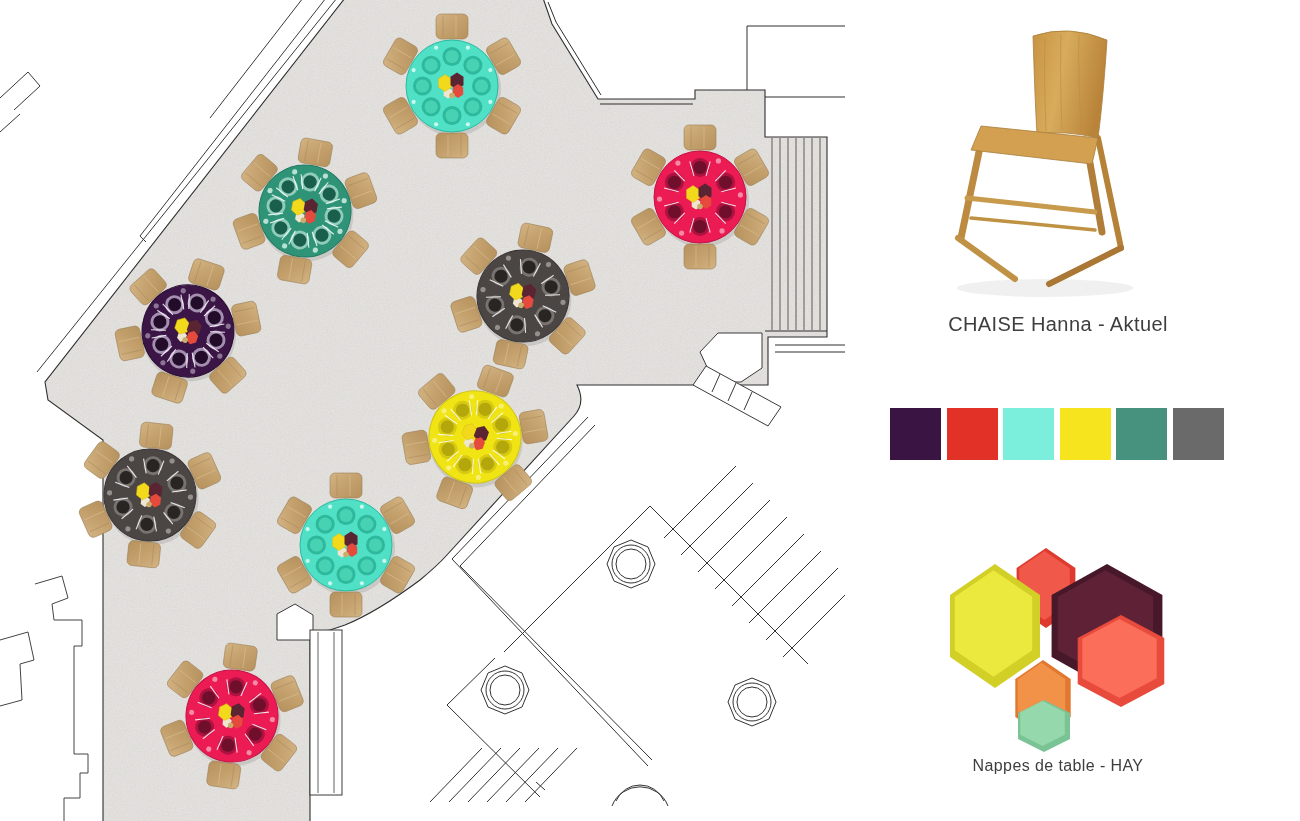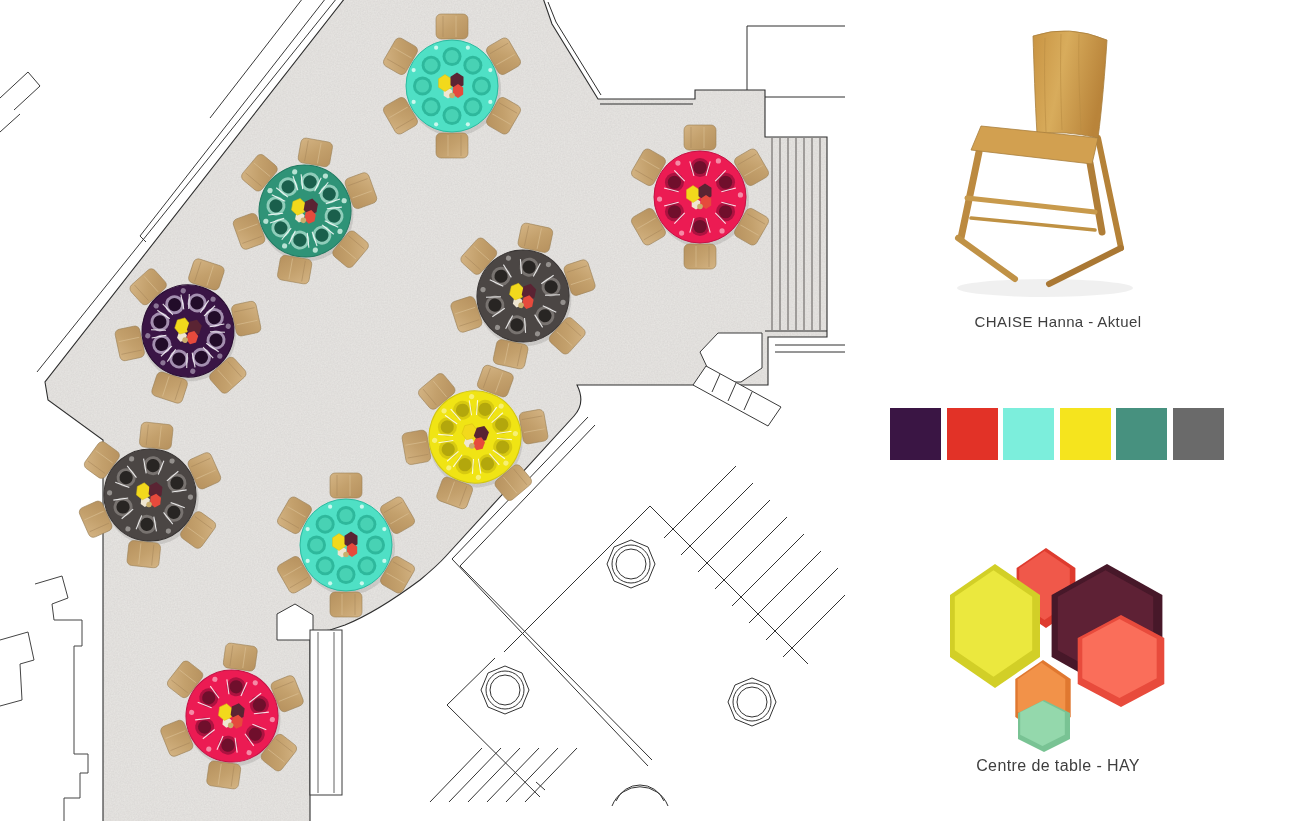--- a/index.html
+++ b/index.html
@@ -1,20 +1,20 @@
 <!DOCTYPE html>
 <html><head>
 <meta charset="utf-8">
 <style>
   html,body{margin:0;padding:0;background:#ffffff;}
   body{font-family:"Liberation Sans", sans-serif;}
   #board{position:relative;width:1300px;height:821px;background:#ffffff;overflow:hidden;}
   #floorplan-svg{position:absolute;left:0;top:0;}
   .panel-label{position:absolute;left:880px;width:356px;text-align:center;
-    color:#3e3e3e;font-size:15px;letter-spacing:.4px;}
+    color:#3e3e3e;font-size:20px;letter-spacing:.4px;}
   #chair-label{top:313px;}
   #palette-label{top:483px;}
   #trays-label{top:757px;font-size:16px;}
   #palette{position:absolute;left:890px;top:408px;display:flex;gap:5.5px;}
   .swatch{width:51px;height:52px;}
   #chair-svg{position:absolute;left:945px;top:16px;}
   #trays-svg{position:absolute;left:930px;top:548px;}
 </style>
 </head>
 <body>
@@ -830,15 +830,15 @@
       </g>
       <g>
         <polygon points="177.0,16.0 121.6,47.0 121.6,109.0 177.0,140.0 232.4,109.0 232.4,47.0" fill="#471829"></polygon>
         <polygon points="175.5,22.2 127.8,48.8 127.8,102.2 175.5,128.8 223.2,102.2 223.2,48.8" fill="#5E2135"></polygon>
       </g>
       <g>
         <polygon points="191.0,67.0 147.7,90.0 147.7,136.0 191.0,159.0 234.3,136.0 234.3,90.0" fill="#E84B3C"></polygon>
         <polygon points="189.5,70.9 152.3,90.7 152.3,130.3 189.5,150.1 226.7,130.3 226.7,90.7" fill="#FA6E5A"></polygon>
       </g>
     </svg>
-  <div id="trays-label" class="panel-label">Centre de table - HAY</div>
+  <div id="trays-label" class="panel-label">Nappes de table - HAY</div>
 
 </div>
 
 </body></html>

